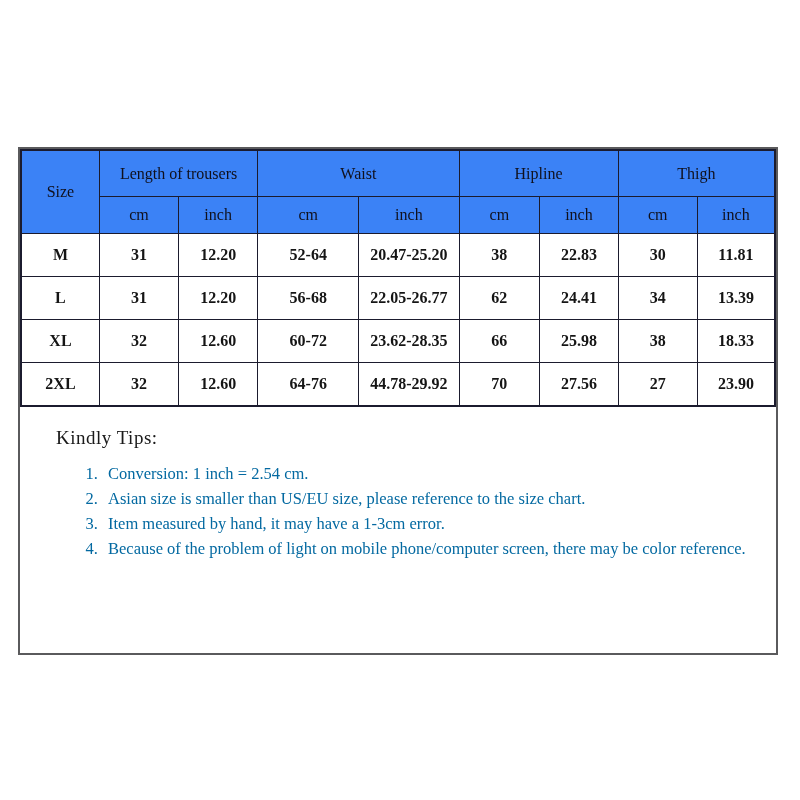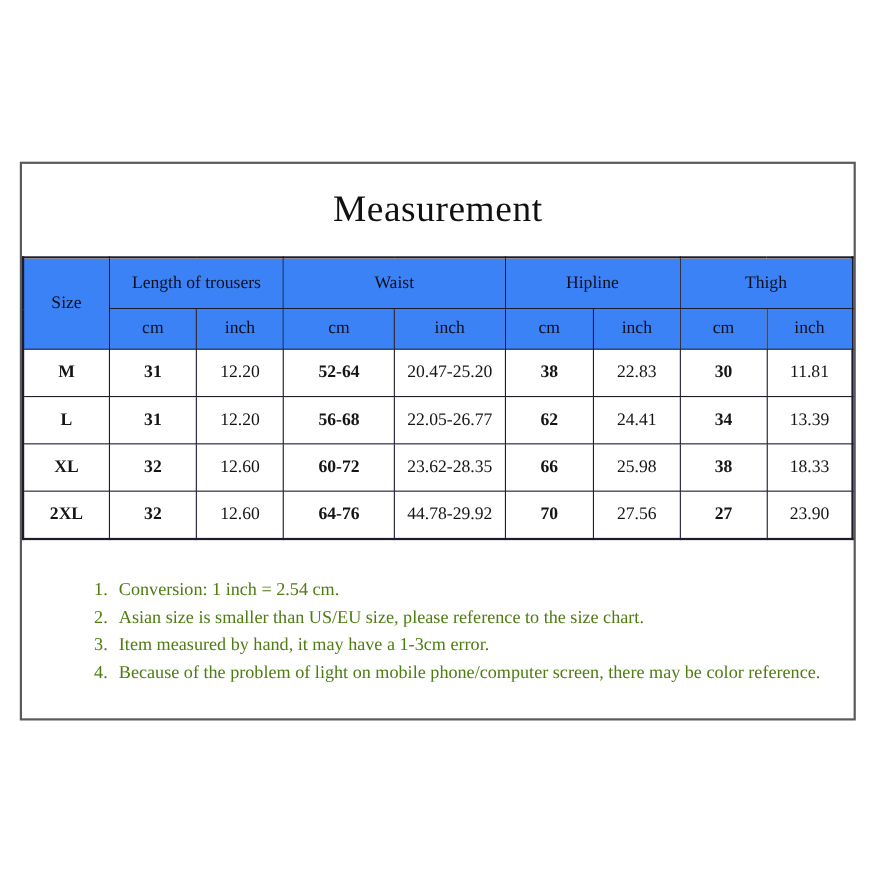--- a/index.html
+++ b/index.html
@@ -58,51 +58,48 @@
   table.size-table thead th {
     background: #3b82f6;
     font-weight: normal;
     color: #10101c;
     margin-left: 11px;
   }
   tr.group-row th { height: 45px; }
   tr.unit-row th  { height: 36px; }
   tr.data-row td  { height: 42px; background: #ffffff; }
   td.cm-val, td.size-cell { font-weight: bold; }
-  td.inch-val { font-weight: normal; }
+  td.inch-val { font-weight: bold; }
   .tips {
     padding: 20px 30px 0 36px;
   }
   .tips-heading {
     font-size: 19px;
     letter-spacing: 0.5px;
     color: #1a1a1a;
   }
   ol.tips-list {
     margin: 12px 0 0 0;
     padding-left: 46px;
     max-width: 660px;
     font-size: 16.5px;
     line-height: 25px;
-    color: #4d7c0f;
+    color: #0369a1;
   }
   ol.tips-list li {
     padding-left: 6px;
     margin: 0;
   }
 </style>
 </head>
 <body>
 
 <div class="canvas">
   <div class="frame">
 
-    <div class="title-area">
-      <span class="title">Measurement</span>
-    </div>
 
     <table class="size-table">
       <colgroup>
         <col style="width:10.4%">
         <col style="width:10.5%">
         <col style="width:10.5%">
         <col style="width:13.4%">
         <col style="width:13.3%">
         <col style="width:10.7%">
         <col style="width:10.4%">
@@ -170,20 +167,21 @@
           <td class="inch-val">44.78-29.92</td>
           <td class="cm-val">70</td>
           <td class="inch-val">27.56</td>
           <td class="cm-val">27</td>
           <td class="inch-val">23.90</td>
         </tr>
       </tbody>
     </table>
 
     <div class="tips">
+      <div class="tips-heading">Kindly Tips:</div>
       <ol class="tips-list">
         <li>Conversion: 1 inch = 2.54 cm.</li>
         <li>Asian size is smaller than US/EU size, please reference to the size chart.</li>
         <li>Item measured by hand, it may have a 1-3cm error.</li>
         <li>Because of the problem of light on mobile phone/computer screen, there may be color reference.</li>
       </ol>
     </div>
 
   </div>
 </div>

